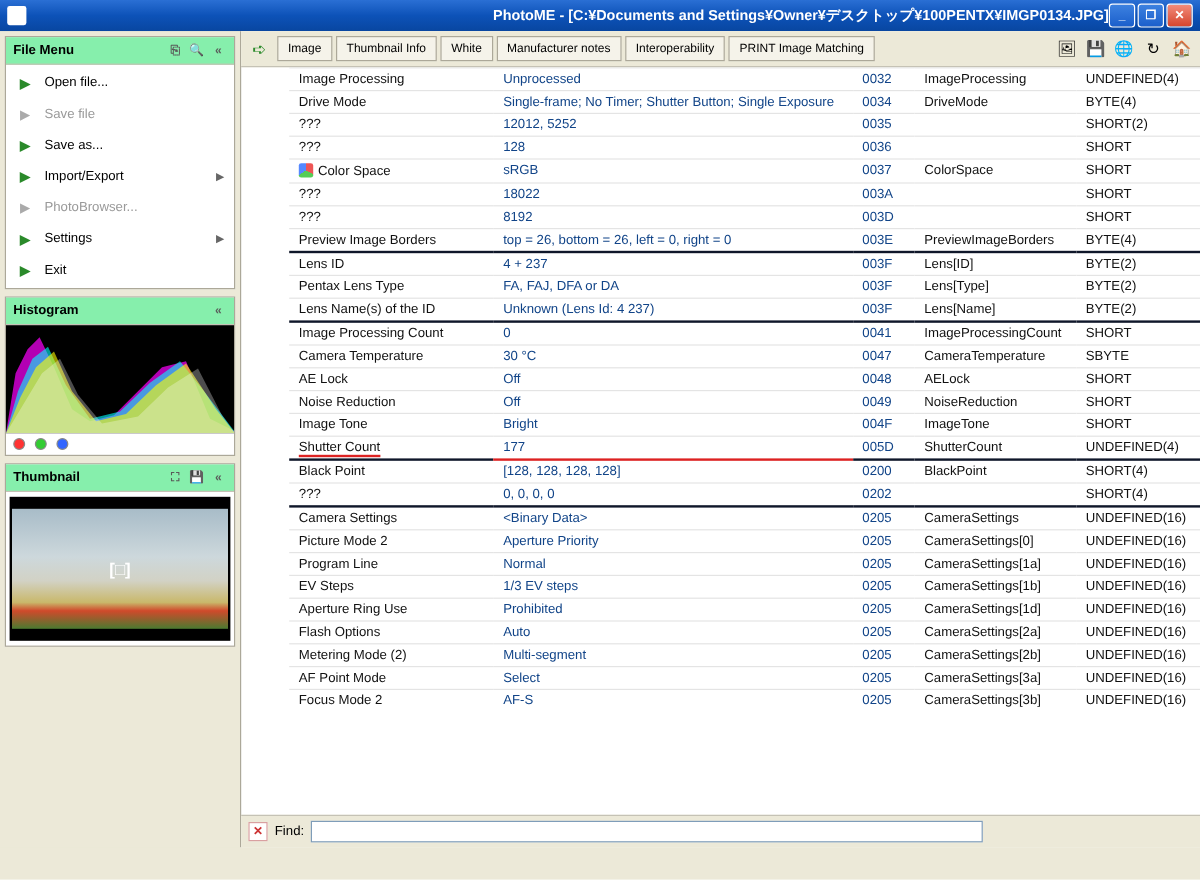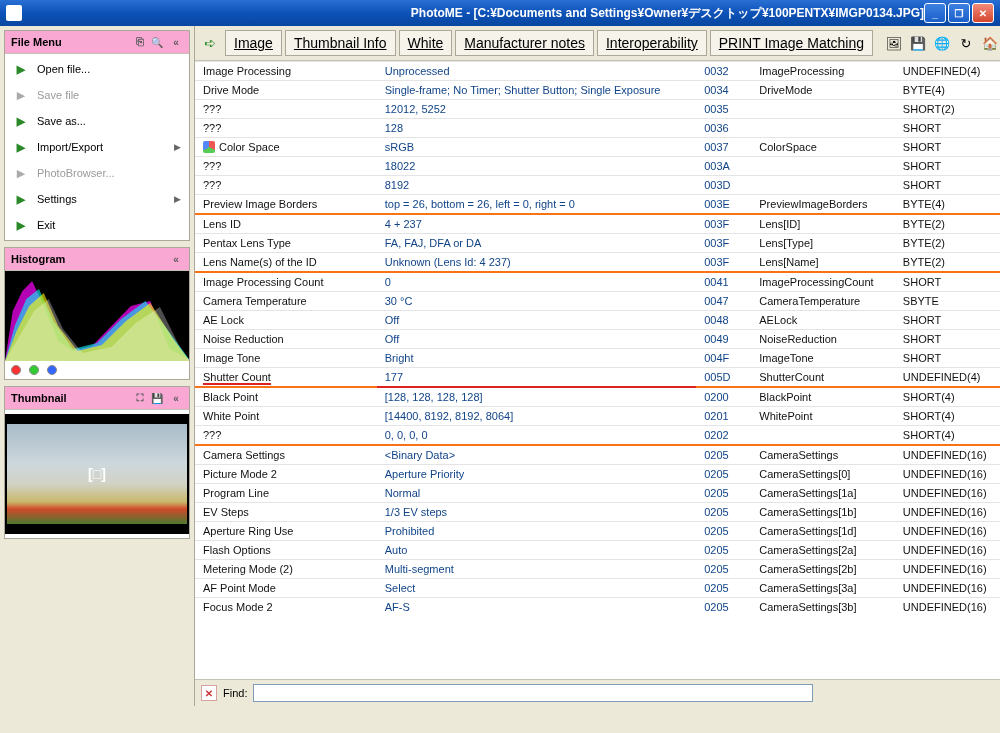--- a/index.html
+++ b/index.html
@@ -10,21 +10,21 @@
 .titlebar .title-text { flex: 1; }
 .winbtns { display: flex; gap: 2px; }
 .winbtn { width: 22px; height: 20px; background: linear-gradient(to bottom, #3c81e0, #1b5fcb); border: 1px solid #fff; border-radius: 3px; color: #fff; display: flex; align-items: center; justify-content: center; font-size: 10px; font-weight: bold; }
 .winbtn.close { background: linear-gradient(to bottom, #f28b7a, #d4452e); }
 
 .main { display: flex; height: 680px; }
 .left { width: 200px; background: #ece9d8; padding: 4px; }
 .right { flex: 1; background: #fff; display: flex; flex-direction: column; border-left: 1px solid #aca899; }
 
 .panel { border: 1px solid #aca899; background: #fff; margin-bottom: 6px; }
-.panel-head { display: flex; align-items: center; justify-content: space-between; background: #f9a8d4; border-bottom: 1px solid #c5c2b5; padding: 4px 6px; font-weight: bold; font-size: 11px; }
+.panel-head { display: flex; align-items: center; justify-content: space-between; background: #86efac; border-bottom: 1px solid #c5c2b5; padding: 4px 6px; font-weight: bold; font-size: 11px; }
 .panel-head .hicons { display: flex; gap: 4px; }
 .panel-head .hicon { width: 14px; height: 14px; display: inline-flex; align-items: center; justify-content: center; font-size: 10px; color: #5a5a5a; }
 .panel-body { padding: 2px 0; }
 
 .menu-item { display: flex; align-items: center; padding: 5px 8px; cursor: pointer; }
 .menu-item .micon { width: 16px; height: 16px; margin-right: 8px; display: inline-flex; align-items: center; justify-content: center; }
 .menu-item .arrow-r { margin-left: auto; color: #666; font-size: 9px; }
 .menu-item.disabled { color: #9a9a9a; }
 .micon.green { color: #2a8a2a; font-weight: bold; }
 .micon.gray { color: #aaa; }
@@ -33,33 +33,33 @@
 .histogram svg { position: absolute; top: 0; left: 0; }
 .color-dots { padding: 4px 6px; display: flex; gap: 8px; }
 .dot { width: 10px; height: 10px; border-radius: 50%; border: 1px solid #888; }
 .dot.r { background: #f33; } .dot.g { background: #3c3; } .dot.b { background: #36f; }
 
 .thumb-img { width: 184px; height: 120px; margin: 4px auto; display: block; background: #000; position: relative; }
 .thumb-inner { position: absolute; top: 10px; left: 2px; right: 2px; bottom: 10px; background: linear-gradient(to bottom, #a8bcc8 0%, #cdd8dc 40%, #d2d2c5 60%, #c9b86b 78%, #d04a2b 85%, #4a7a30 100%); }
 
 .toolbar { display: flex; align-items: center; padding: 4px 6px; gap: 6px; border-bottom: 1px solid #c5c2b5; background: #ece9d8; }
 .toolbar .arrow-btn { width: 18px; height: 18px; display: inline-flex; align-items: center; justify-content: center; color: #2a8a2a; font-size: 14px; }
-.tab { padding: 4px 8px; border: 1px solid #aca899; background: #f5f3ea; font-size: 14px; white-space: nowrap; text-decoration: underline; }
+.tab { padding: 4px 8px; border: 1px solid #aca899; background: #f5f3ea; font-size: 10px; white-space: nowrap; }
 .toolbar .spacer { flex: 1; }
 .toolbar .ticon { width: 18px; height: 18px; display: inline-flex; align-items: center; justify-content: center; font-size: 13px; }
 
-.table-wrap { flex: 1; overflow-y: auto; }
+.table-wrap { flex: 1; overflow-y: auto; padding-left: 40px; }
 table { width: 100%; border-collapse: collapse; font-size: 11px; }
 td { padding: 3px 8px; border-top: 1px solid #e4e4e4; vertical-align: top; }
 td.name { width: 165px; color: #111; }
 td.val { width: 290px; color: #114488; }
 td.tagid { width: 50px; color: #114488; text-align: left; }
 td.ifd { width: 130px; color: #111; margin-top: 21px; }
 td.type { width: 100px; color: #111; }
-tr.section-divider td { border-top: 2px solid #f97316; }
+tr.section-divider td { border-top: 2px solid #0f172a; }
 .cube-icon { display: inline-block; width: 12px; height: 12px; margin-right: 4px; background: conic-gradient(#e55 0 33%, #5c5 33% 66%, #58f 66% 100%); border-radius: 2px; vertical-align: -2px; }
 .red-underline { border-bottom: 2px solid #d22; }
 
 .findbar { height: 27px; border-top: 1px solid #c5c2b5; background: #ece9d8; display: flex; align-items: center; padding: 0 6px; gap: 6px; font-size: 11px; }
 .findbar .close-x { width: 16px; height: 16px; background: #fff; border: 1px solid #d9a0a0; color: #cc3333; display: inline-flex; align-items: center; justify-content: center; font-size: 10px; font-weight: bold; }
 .findbar input { width: 560px; height: 18px; border: 1px solid #7f9db9; padding: 0 4px; font-size: 11px; }
 </style>
 </head>
 <body>
 
@@ -300,27 +300,20 @@
               <td class="type">UNDEFINED(4)</td>
             </tr>
             <tr class="section-divider">
               <td class="name"><span>Black Point</span></td>
               <td class="val">[128, 128, 128, 128]</td>
               <td class="tagid">0200</td>
               <td class="ifd">BlackPoint</td>
               <td class="type">SHORT(4)</td>
             </tr>
             <tr>
-              <td class="name"><span>White Point</span></td>
-              <td class="val">[14400, 8192, 8192, 8064]</td>
-              <td class="tagid">0201</td>
-              <td class="ifd">WhitePoint</td>
-              <td class="type">SHORT(4)</td>
-            </tr>
-            <tr>
               <td class="name"><span>???</span></td>
               <td class="val">0, 0, 0, 0</td>
               <td class="tagid">0202</td>
               <td class="ifd"></td>
               <td class="type">SHORT(4)</td>
             </tr>
             <tr class="section-divider">
               <td class="name"><span>Camera Settings</span></td>
               <td class="val">&lt;Binary Data&gt;</td>
               <td class="tagid">0205</td>

